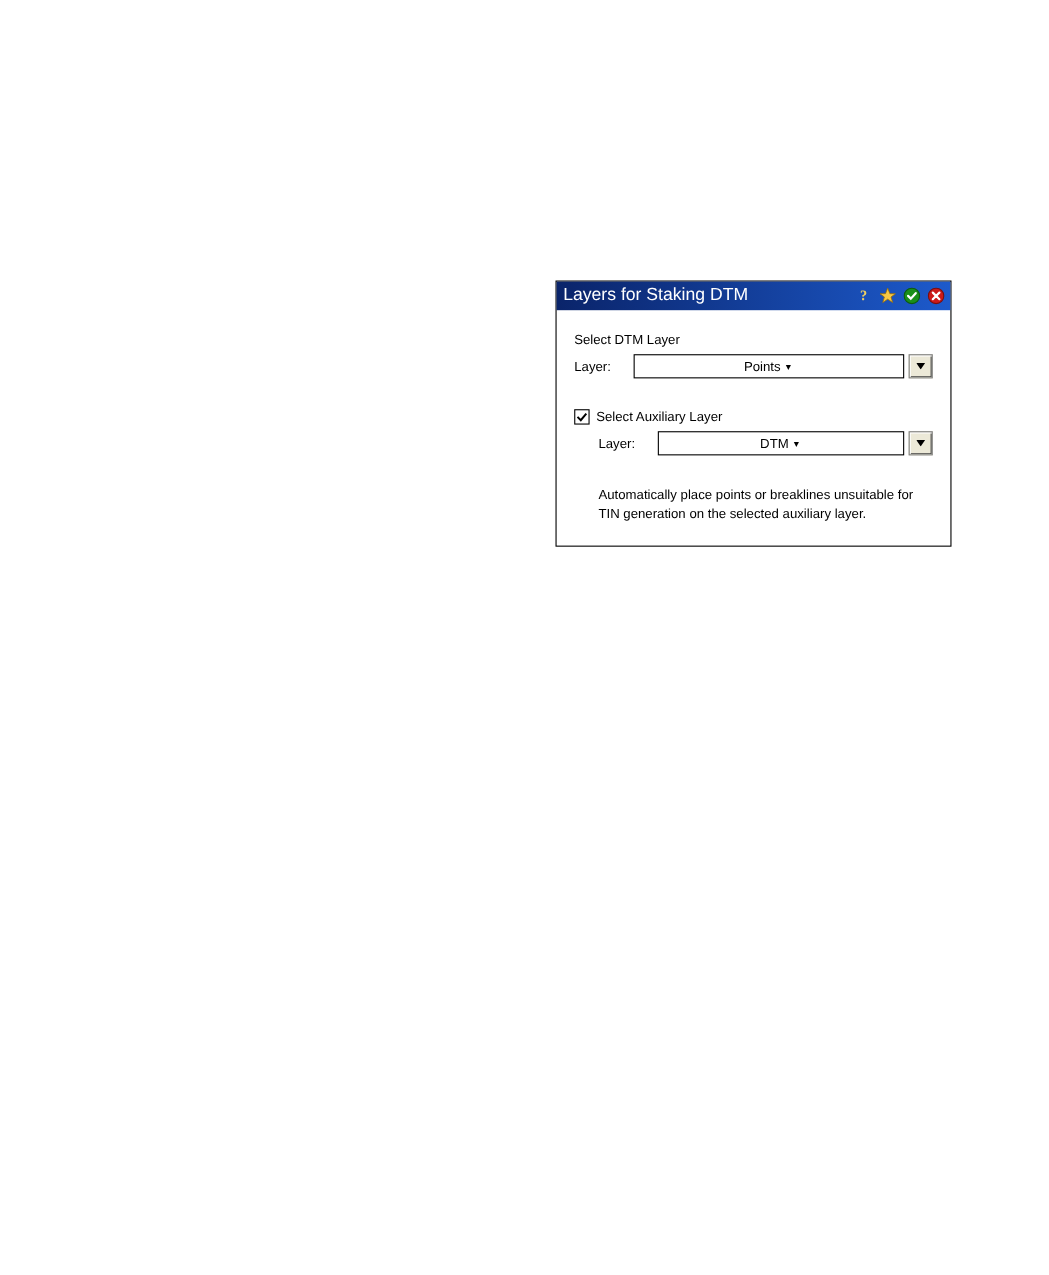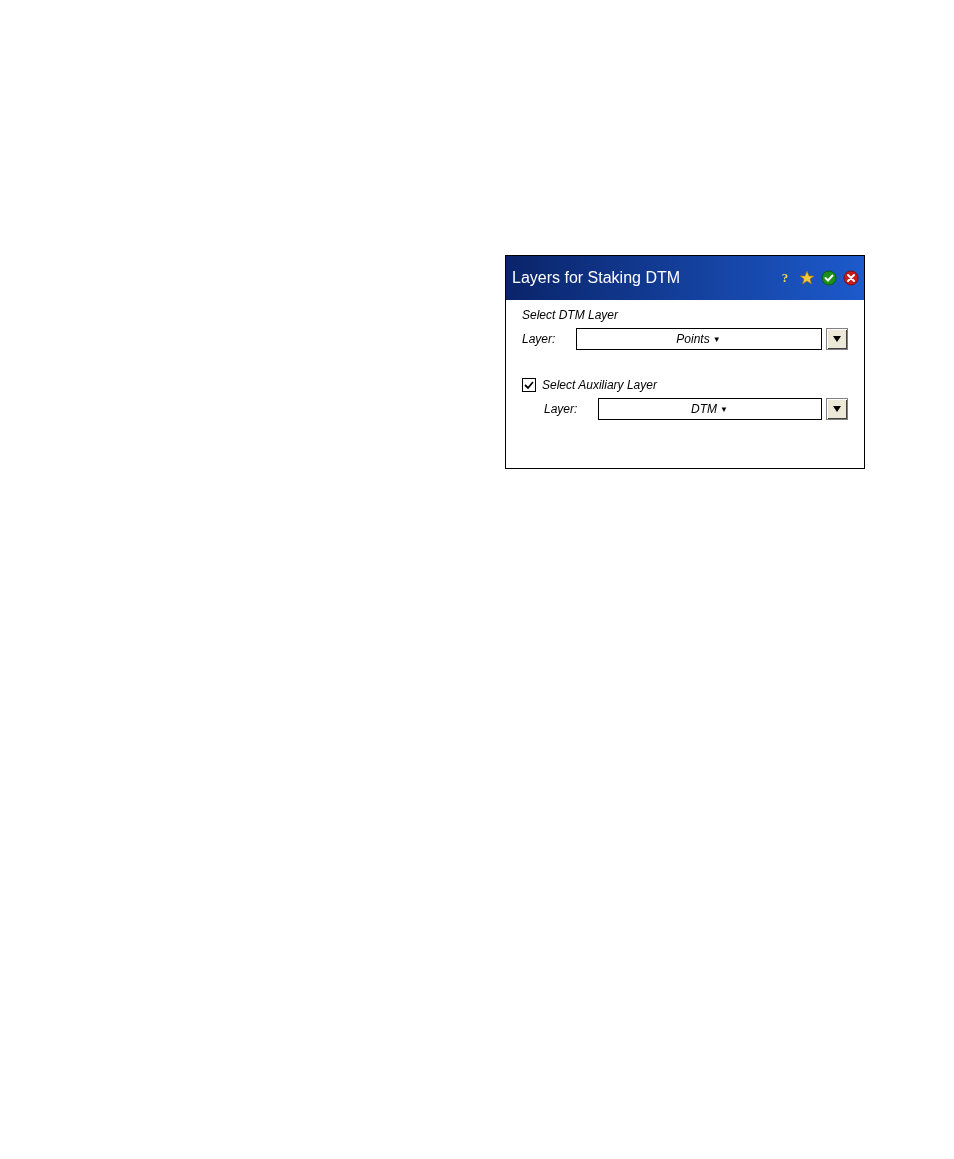--- a/index.html
+++ b/index.html
@@ -20,44 +20,43 @@
       width: 360px;
       border: 1px solid #000000;
       background: #ffffff;
     }
     .titlebar {
       display: flex;
       align-items: center;
       justify-content: space-between;
       background: linear-gradient(to right, #0a246a, #1d5acc);
       color: #ffffff;
-      height: 44px;
+      height: 26px;
       padding: 0 4px 0 6px;
     }
     .titlebar-text {
       font-size: 16px;
       font-weight: normal;
     }
     .titlebar-icons {
       display: flex;
       gap: 4px;
       align-items: center;
     }
     .titlebar-icon {
       width: 18px;
       height: 18px;
       display: flex;
       align-items: center;
       justify-content: center;
     }
     .dialog-body {
-      padding: 8px 16px 20px 16px;
+      padding: 20px 16px 20px 16px;
       font-size: 12px;
       color: #000000;
-      font-style: italic;
     }
     .section-label {
       margin-bottom: 6px;
     }
     .field-row {
       display: flex;
       align-items: center;
       gap: 6px;
       margin-bottom: 28px;
     }
@@ -190,14 +189,15 @@
           <span class="select-arrow-inner">▼</span>
         </div>
         <div class="extra-arrow-btn">
           <svg width="8" height="6" viewBox="0 0 8 6">
               <polygon points="0,0 8,0 4,6" fill="#000"></polygon>
             </svg>
         </div>
       </div>
     </div>
 
+    <div class="description">Automatically place points or breaklines unsuitable for TIN generation on the selected auxiliary layer.</div>
   </div>
 </div>
 
 </body></html>

